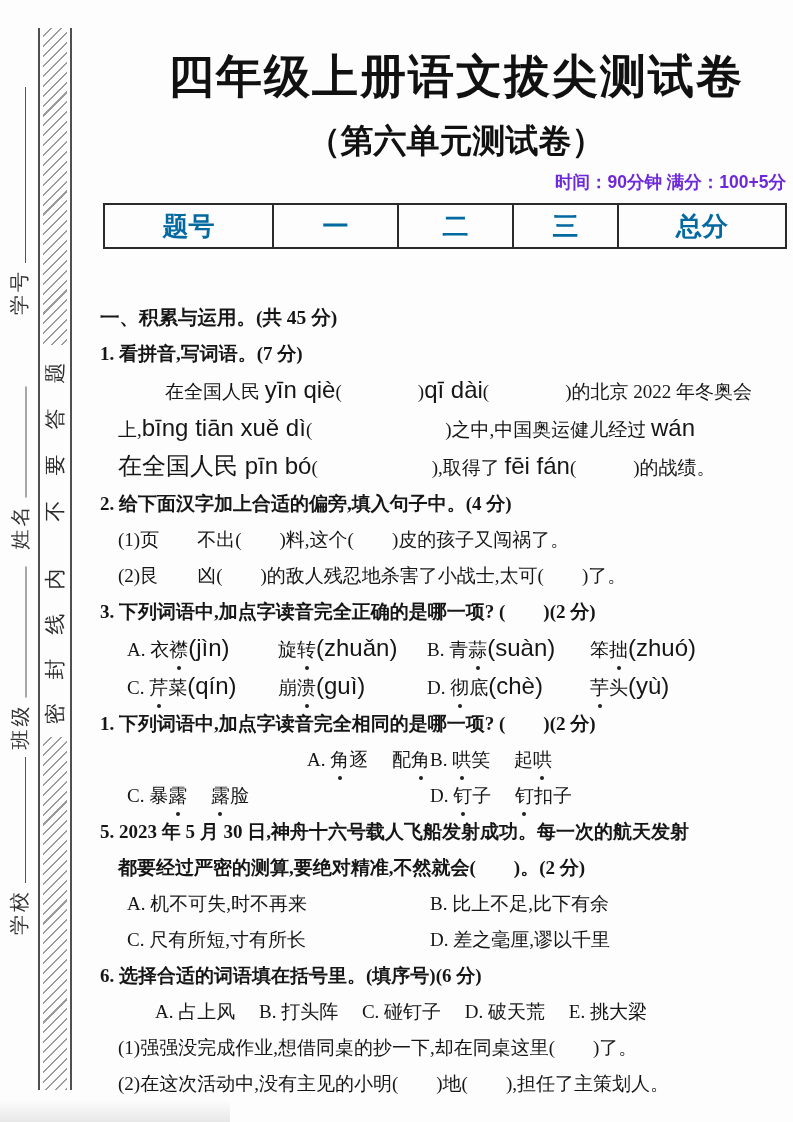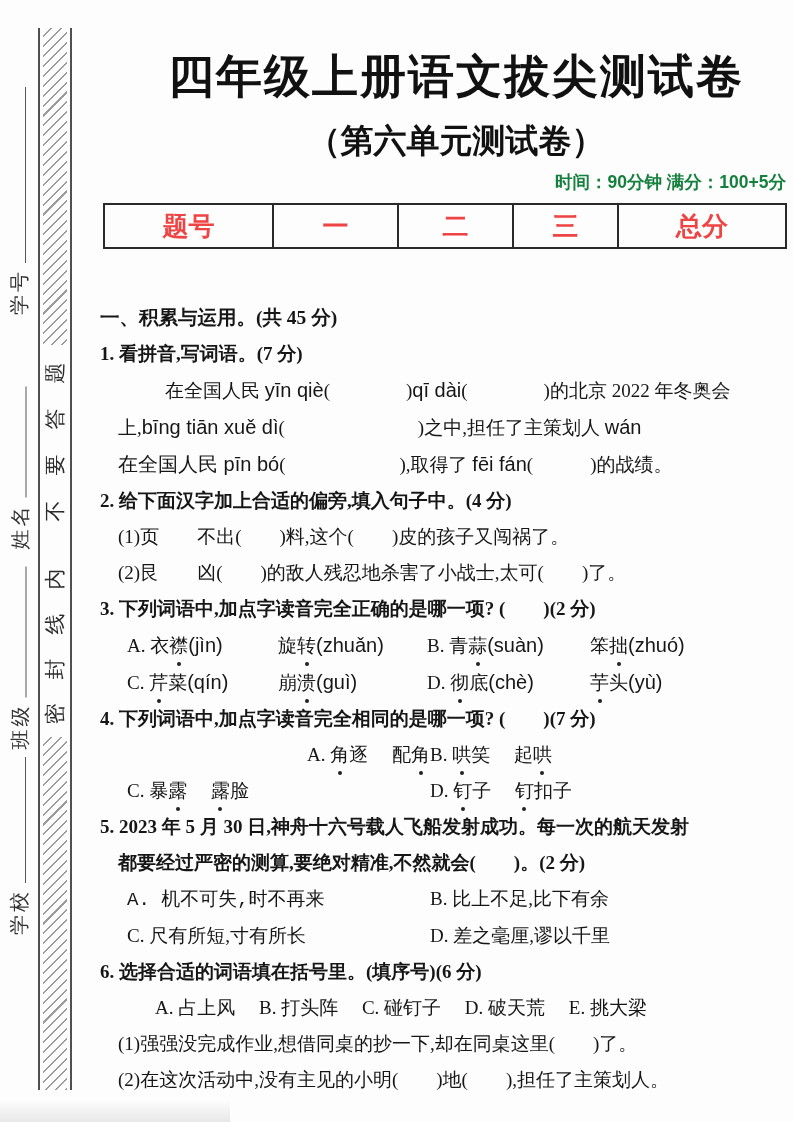--- a/index.html
+++ b/index.html
@@ -48,48 +48,48 @@
     font-size:46px; font-weight:900; letter-spacing:2px; color:#111;
   }
   .subtitle{
     position:absolute; top:103px; left:0; width:100%; margin:16px;
     text-align:center; font-family:"Liberation Sans","DejaVu Sans",sans-serif;
     font-size:33px; font-weight:800; color:#111;
   }
   .meta{
     position:absolute; top:170px; right:4px;
     font-family:"Liberation Sans","DejaVu Sans",sans-serif;
-    font-size:17.5px; font-weight:700; color:#15803d;
+    font-size:17.5px; font-weight:700; color:#6d28d9;
   }
   
   .score-table{
     position:absolute; left:13px; top:203px;
     border-collapse:collapse; table-layout:fixed;
   }
   .score-table td{
     border:2px solid #2a2a2a; text-align:center; vertical-align:middle;
-    font-weight:700; color:#ef4444; padding:0;
+    font-weight:700; color:#0369a1; padding:0;
   }
   .score-table tr:nth-child(1) td{height:42px; font-size:26px;}
   .score-table tr:nth-child(2) td{height:44px; font-size:26px;}
   
   .lines{
     position:absolute; left:0; top:300px; width:706px;
     font-size:19px; line-height:36px; color:#161616;
   }
   .ln{min-height:36px; white-space:nowrap;}
   .ln.section{padding-left:10px; font-weight:700; font-size:19.5px;}
   .ln.item{padding-left:10px; font-weight:600;}
   .ln.b{font-weight:600;}
   .ln.para{padding-left:75px;}
   .ln.cont{padding-left:28px;}
   .ln.opt{padding-left:37px;}
   .ln.q6{padding-left:65px;}
   .grp{display:inline-block;}
-  .py{font-family:"Liberation Sans","DejaVu Sans",sans-serif; font-size:20px;}
+  .py{font-family:"Liberation Sans","DejaVu Sans",sans-serif; font-size:24px;}
   .dt{position:relative; display:inline-block;}
   .dt::after{
     content:""; position:absolute; left:50%; margin-left:-2px; bottom:-2px;
     width:4px; height:4px; border-radius:50%; background:#222;
   }
   .edge-smudge{
     position:absolute; left:0; bottom:0; width:230px; height:22px;
     background:linear-gradient(to top,#e2e2e2,rgba(226,226,226,0));
     opacity:.8;
   }
@@ -155,34 +155,34 @@
         <td>三</td>
         <td>总分</td>
       </tr>
     </tbody>
       </table>
 
     <div class="lines" id="question-lines">
         <div class="ln section"><span class="grp"><span>一、积累与运用。(共 45 分)</span></span></div>
         <div class="ln item"><span class="grp"><span>1. 看拼音,写词语。(7 分)</span></span></div>
         <div class="ln para"><span class="grp"><span>在全国人民 </span><span class="py">yīn qiè</span><span>(　　　　)</span><span class="py">qī dài</span><span>(　　　　)</span><span>的北京 2022 年冬奥会</span></span></div>
-        <div class="ln cont"><span class="grp"><span>上,</span><span class="py">bīng tiān xuě dì</span><span>(　　　　　　　)</span><span>之中,担任了主策划人 </span><span class="py">wán</span></span></div>
+        <div class="ln cont"><span class="grp"><span>上,</span><span class="py">bīng tiān xuě dì</span><span>(　　　　　　　)</span><span>之中,中国奥运健儿经过 </span><span class="py">wán</span></span></div>
         <div class="ln cont"><span class="grp"><span class="py">在全国人民 pīn bó</span><span>(　　　　　　),取得了 </span><span class="py">fēi fán</span><span>(　　　)</span><span>的战绩。</span></span></div>
         <div class="ln item"><span class="grp"><span>2. 给下面汉字加上合适的偏旁,填入句子中。(4 分)</span></span></div>
         <div class="ln cont"><span class="grp"><span>(1)页　　不出(　　)料,这个(　　)皮的孩子又闯祸了。</span></span></div>
         <div class="ln cont"><span class="grp"><span>(2)艮　　凶(　　)的敌人残忍地杀害了小战士,太可(　　)了。</span></span></div>
         <div class="ln item"><span class="grp"><span>3. 下列词语中,加点字读音完全正确的是哪一项? (　　)(2 分)</span></span></div>
         <div class="ln opt"><span class="grp" style="min-width: 151px;"><span>A. 衣</span><span class="dt">襟</span><span class="py">(jìn)</span></span><span class="grp" style="min-width: 149px;"><span>旋</span><span class="dt">转</span><span class="py">(zhuǎn)</span></span><span class="grp" style="min-width: 163px;"><span>B. 青</span><span class="dt">蒜</span><span class="py">(suàn)</span></span><span class="grp"><span>笨</span><span class="dt">拙</span><span class="py">(zhuó)</span></span></div>
         <div class="ln opt"><span class="grp" style="min-width: 151px;"><span>C. </span><span class="dt">芹</span><span>菜</span><span class="py">(qín)</span></span><span class="grp" style="min-width: 149px;"><span>崩</span><span class="dt">溃</span><span class="py">(guì)</span></span><span class="grp" style="min-width: 163px;"><span>D. </span><span class="dt">彻</span><span>底</span><span class="py">(chè)</span></span><span class="grp"><span class="dt">芋</span><span>头</span><span class="py">(yù)</span></span></div>
-        <div class="ln item"><span class="grp"><span>4. 下列词语中,加点字读音完全相同的是哪一项? (　　)(7 分)</span></span></div>
+        <div class="ln item"><span class="grp"><span>1. 下列词语中,加点字读音完全相同的是哪一项? (　　)(2 分)</span></span></div>
         <div class="ln opt"><span class="grp" style="min-width: 303px; text-align: right;"><span>A. </span><span class="dt">角</span><span>逐　 </span><span>配</span><span class="dt">角</span></span><span class="grp"><span>B. </span><span class="dt">哄</span><span>笑　 起</span><span class="dt">哄</span></span></div>
         <div class="ln opt"><span class="grp" style="min-width: 303px;"><span>C. 暴</span><span class="dt">露</span><span>　 </span><span class="dt">露</span><span>脸</span></span><span class="grp"><span>D. </span><span class="dt">钉</span><span>子　 </span><span class="dt">钉</span><span>扣子</span></span></div>
         <div class="ln item"><span class="grp"><span>5. 2023 年 5 月 30 日,神舟十六号载人飞船发射成功。每一次的航天发射</span></span></div>
         <div class="ln cont b"><span class="grp"><span>都要经过严密的测算,要绝对精准,不然就会(　　)。(2 分)</span></span></div>
-        <div class="ln opt"><span class="grp" style="min-width: 303px; font-family: Liberation Mono, monospace;"><span>A. 机不可失,时不再来</span></span><span class="grp"><span>B. 比上不足,比下有余</span></span></div>
+        <div class="ln opt"><span class="grp" style="min-width: 303px;"><span>A. 机不可失,时不再来</span></span><span class="grp"><span>B. 比上不足,比下有余</span></span></div>
         <div class="ln opt"><span class="grp" style="min-width: 303px; font-family: Liberation Serif, serif;"><span>C. 尺有所短,寸有所长</span></span><span class="grp"><span>D. 差之毫厘,谬以千里</span></span></div>
         <div class="ln item"><span class="grp"><span>6. 选择合适的词语填在括号里。(填序号)(6 分)</span></span></div>
         <div class="ln q6"><span class="grp"><span>A. 占上风　 B. 打头阵　 C. 碰钉子　 D. 破天荒　 E. 挑大梁</span></span></div>
         <div class="ln cont"><span class="grp"><span>(1)强强没完成作业,想借同桌的抄一下,却在同桌这里(　　)了。</span></span></div>
         <div class="ln cont"><span class="grp"><span>(2)在这次活动中,没有主见的小明(　　)地(　　),担任了主策划人。</span></span></div>
       </div>
   </main>
 
   <div class="edge-smudge"></div>
 </div>

